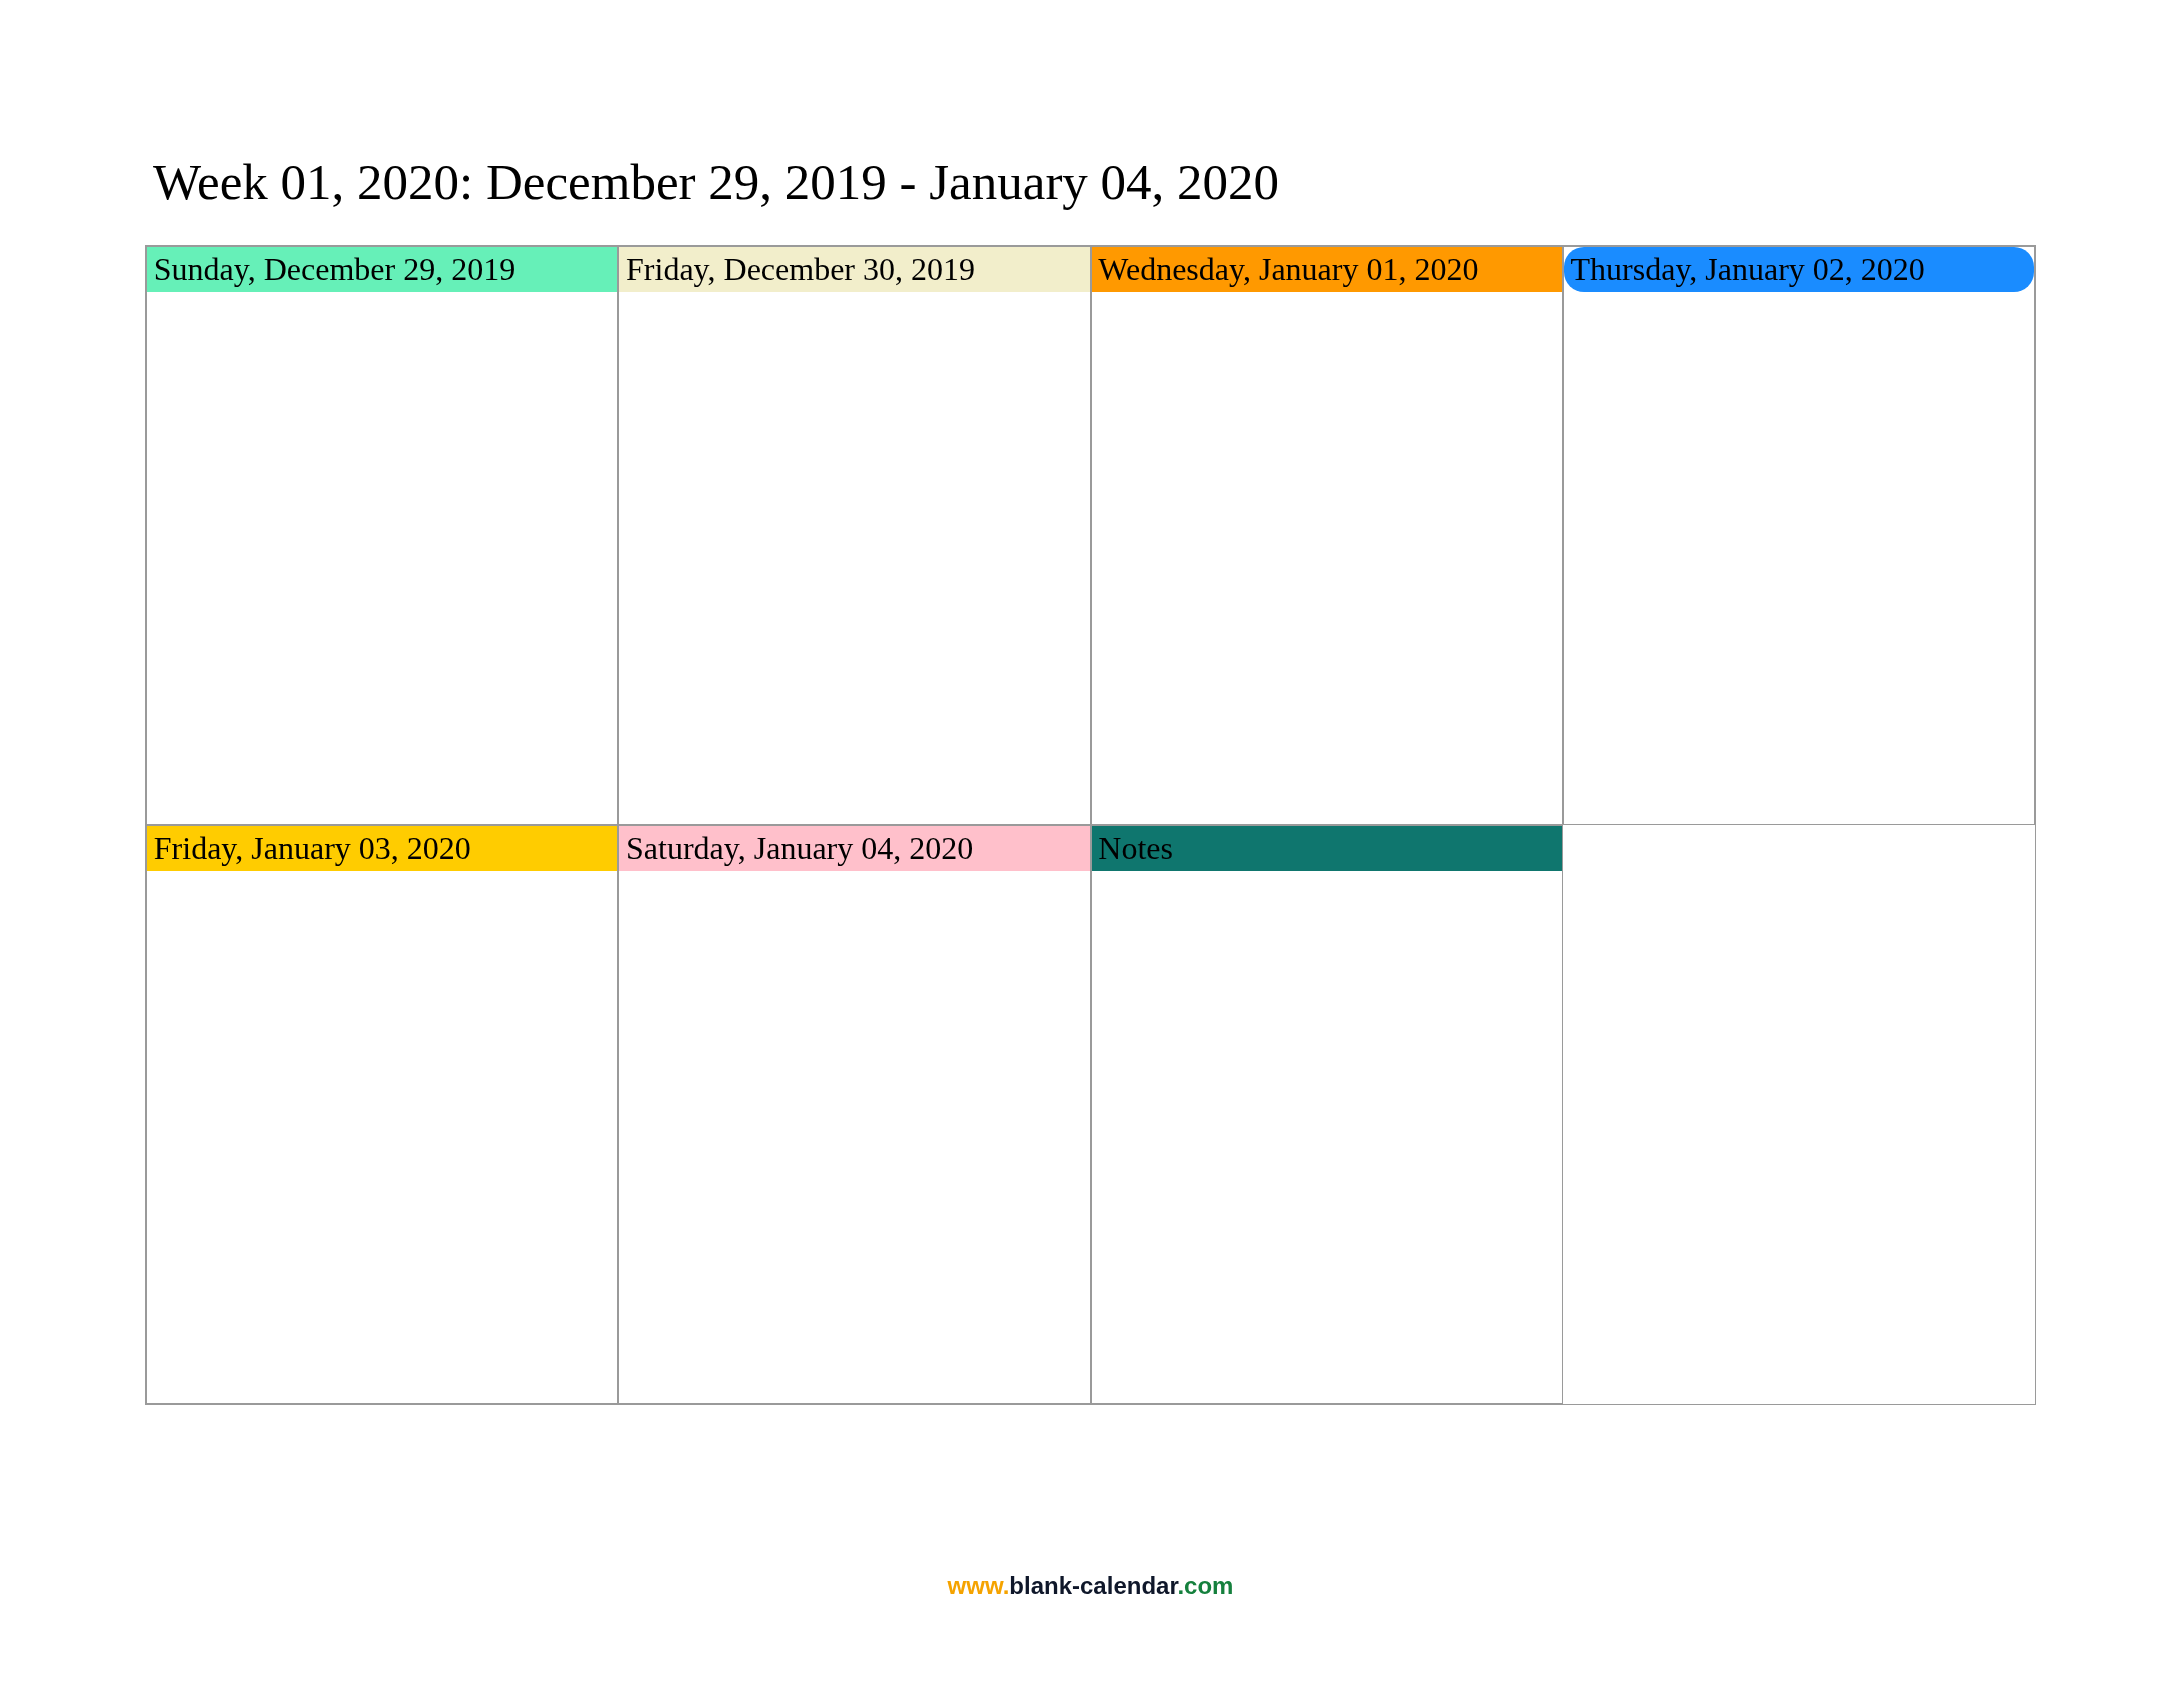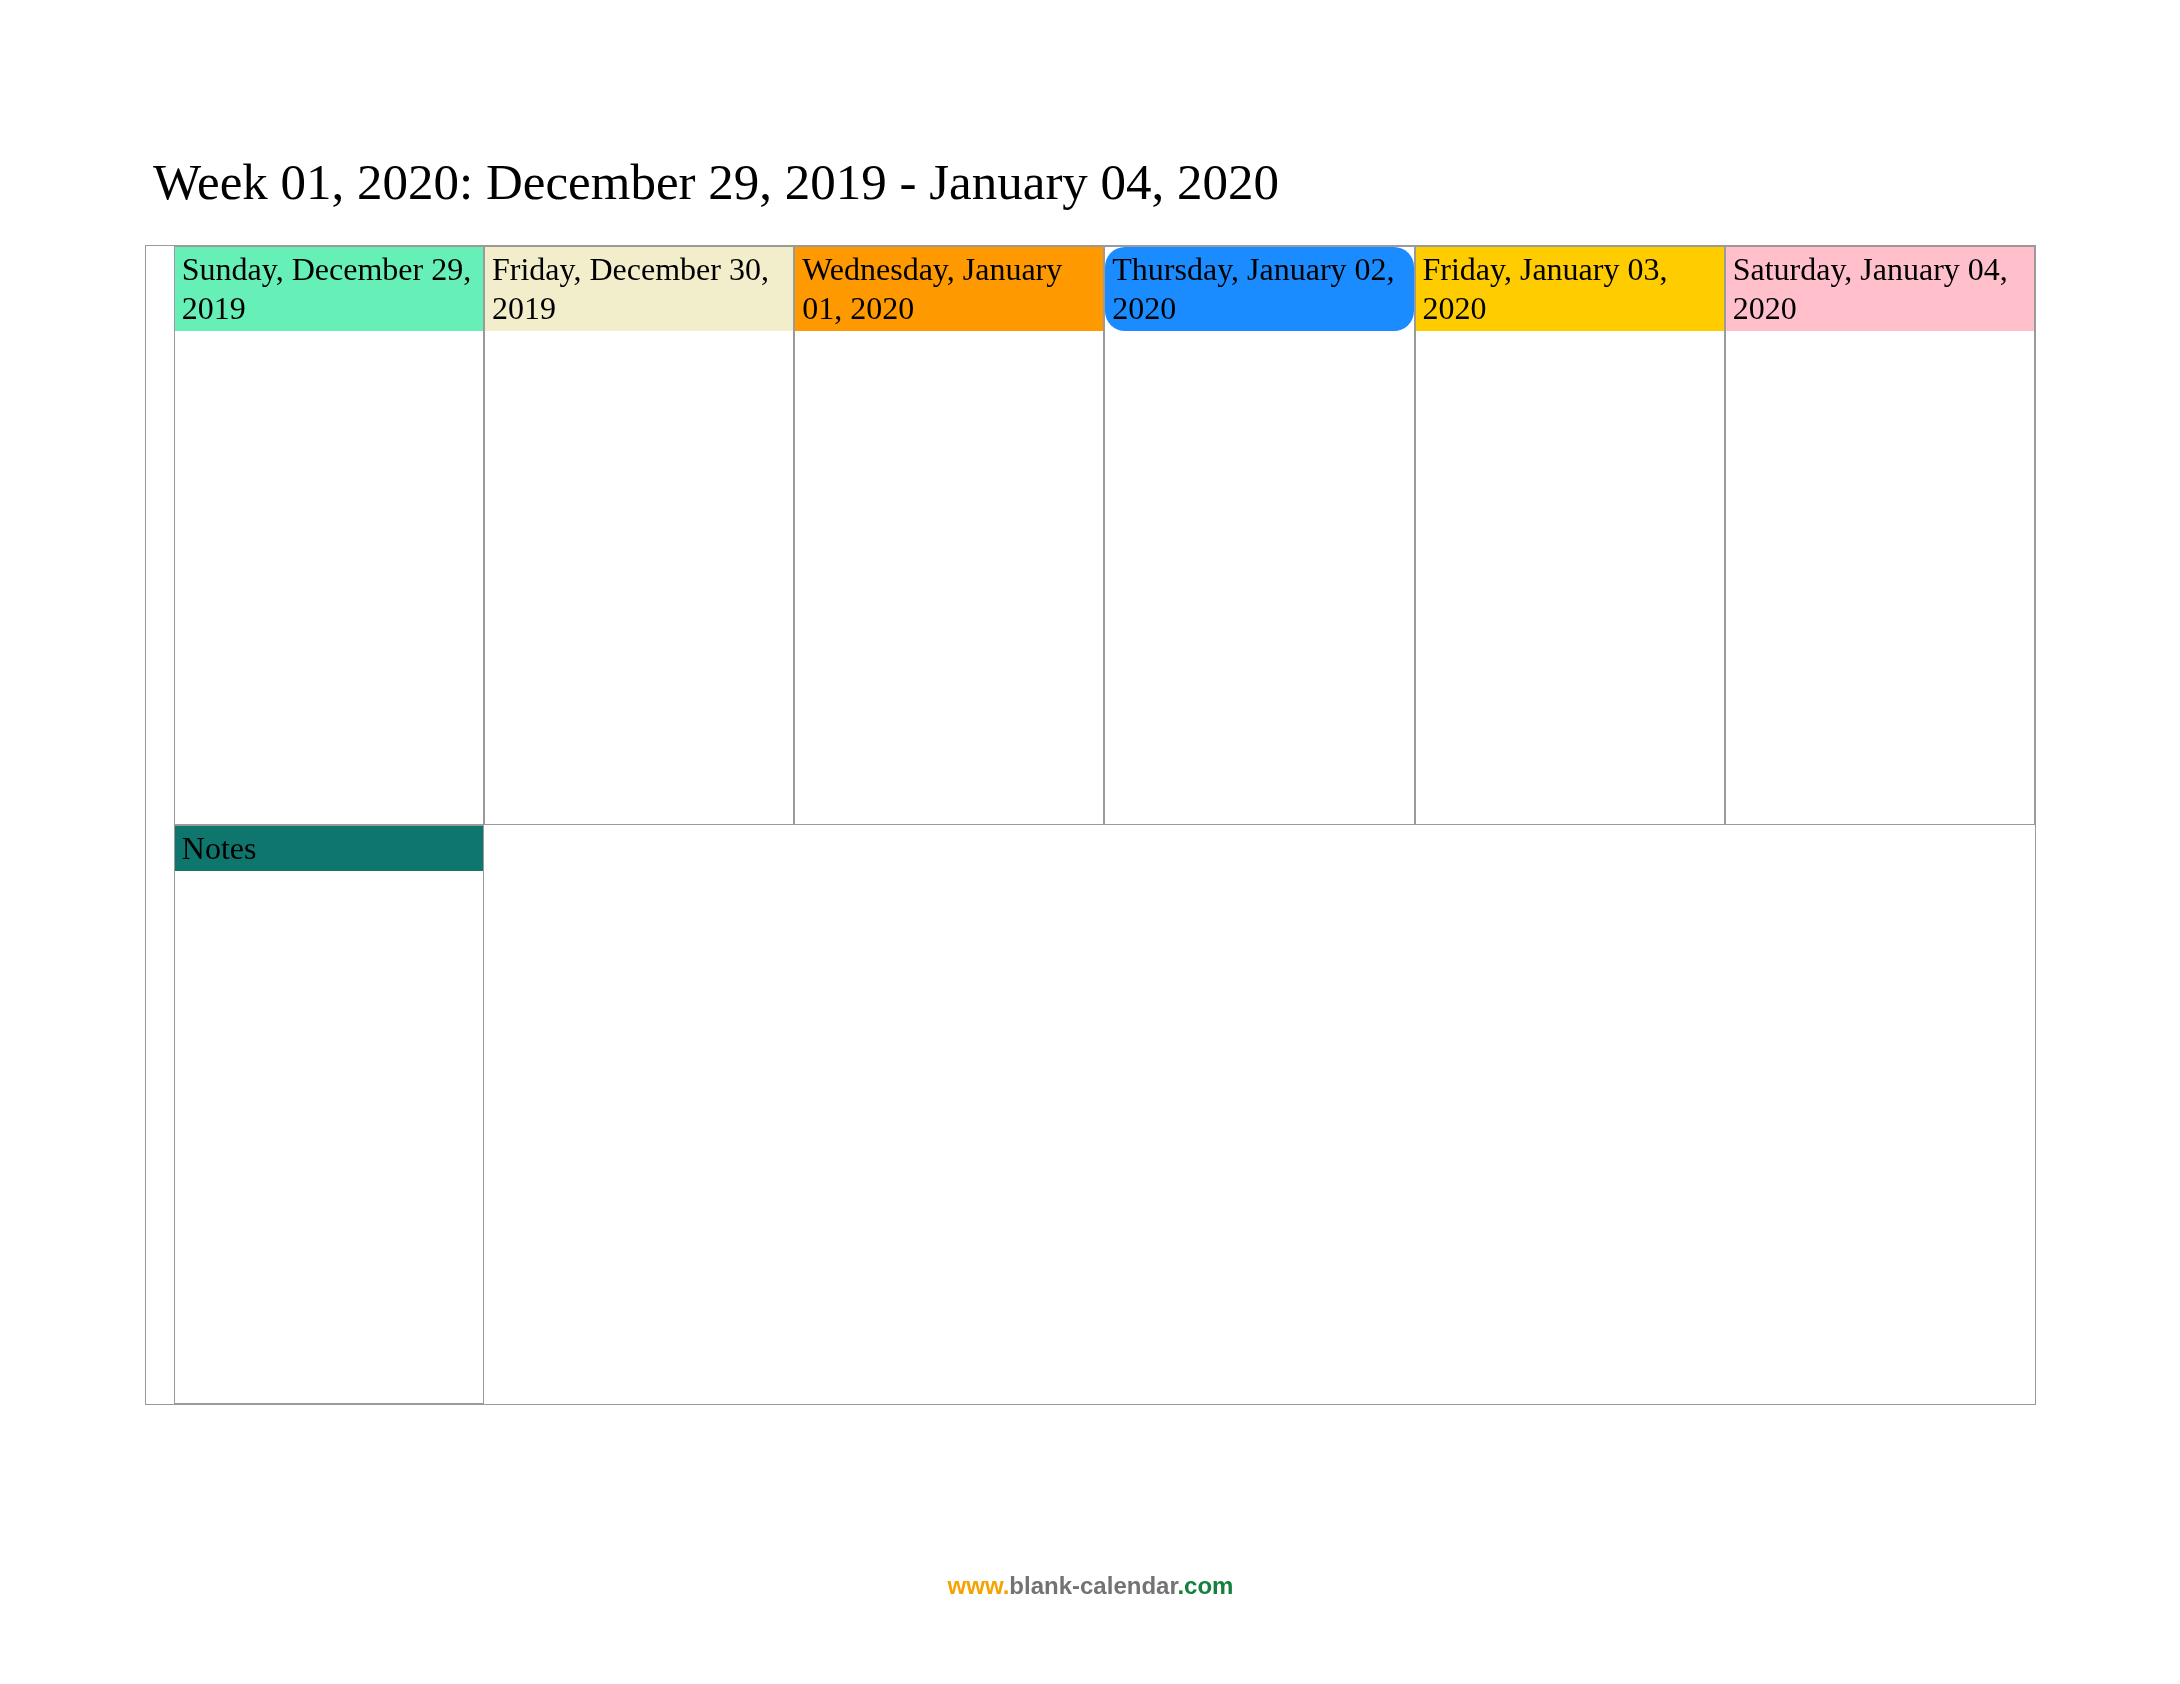--- a/index.html
+++ b/index.html
@@ -15,26 +15,25 @@
     padding: 153px 145px 0 145px;
   }
   .title {
     font-size: 51px;
     font-weight: normal;
     color: #000000;
     margin: 0 0 34px 8px;
   }
   .grid {
     display: grid;
-    grid-template-columns: repeat(6, 1fr);
+    grid-template-columns: repeat(4, 1fr);
     grid-template-rows: repeat(2, 1fr);
     width: 100%;
     border: 0.9px solid #9a9a9a;
     box-sizing: border-box;
-    padding-left: 28px;
   }
   .cell {
     border: 0.9px solid #9a9a9a;
     box-sizing: border-box;
     height: 579px;
     display: flex;
     flex-direction: column;
   }
   .cell-header {
     font-size: 32px;
@@ -50,21 +49,21 @@
     position: absolute;
     bottom: 85px;
     left: 0;
     width: 100%;
     text-align: center;
     font-family: Arial, Helvetica, sans-serif;
     font-size: 24px;
     font-weight: bold;
   }
   .footer .p1 { color: #f5a300; }
-  .footer .p2 { color: #737373; }
+  .footer .p2 { color: #0f172a; }
   .footer .p3 { color: #15803d; }
 </style>
 </head>
 <body>
 
 <div class="page">
   <h1 class="title">Week 01, 2020: December 29, 2019 - January 04, 2020</h1>
 
   <div class="grid">
     <div class="cell">

